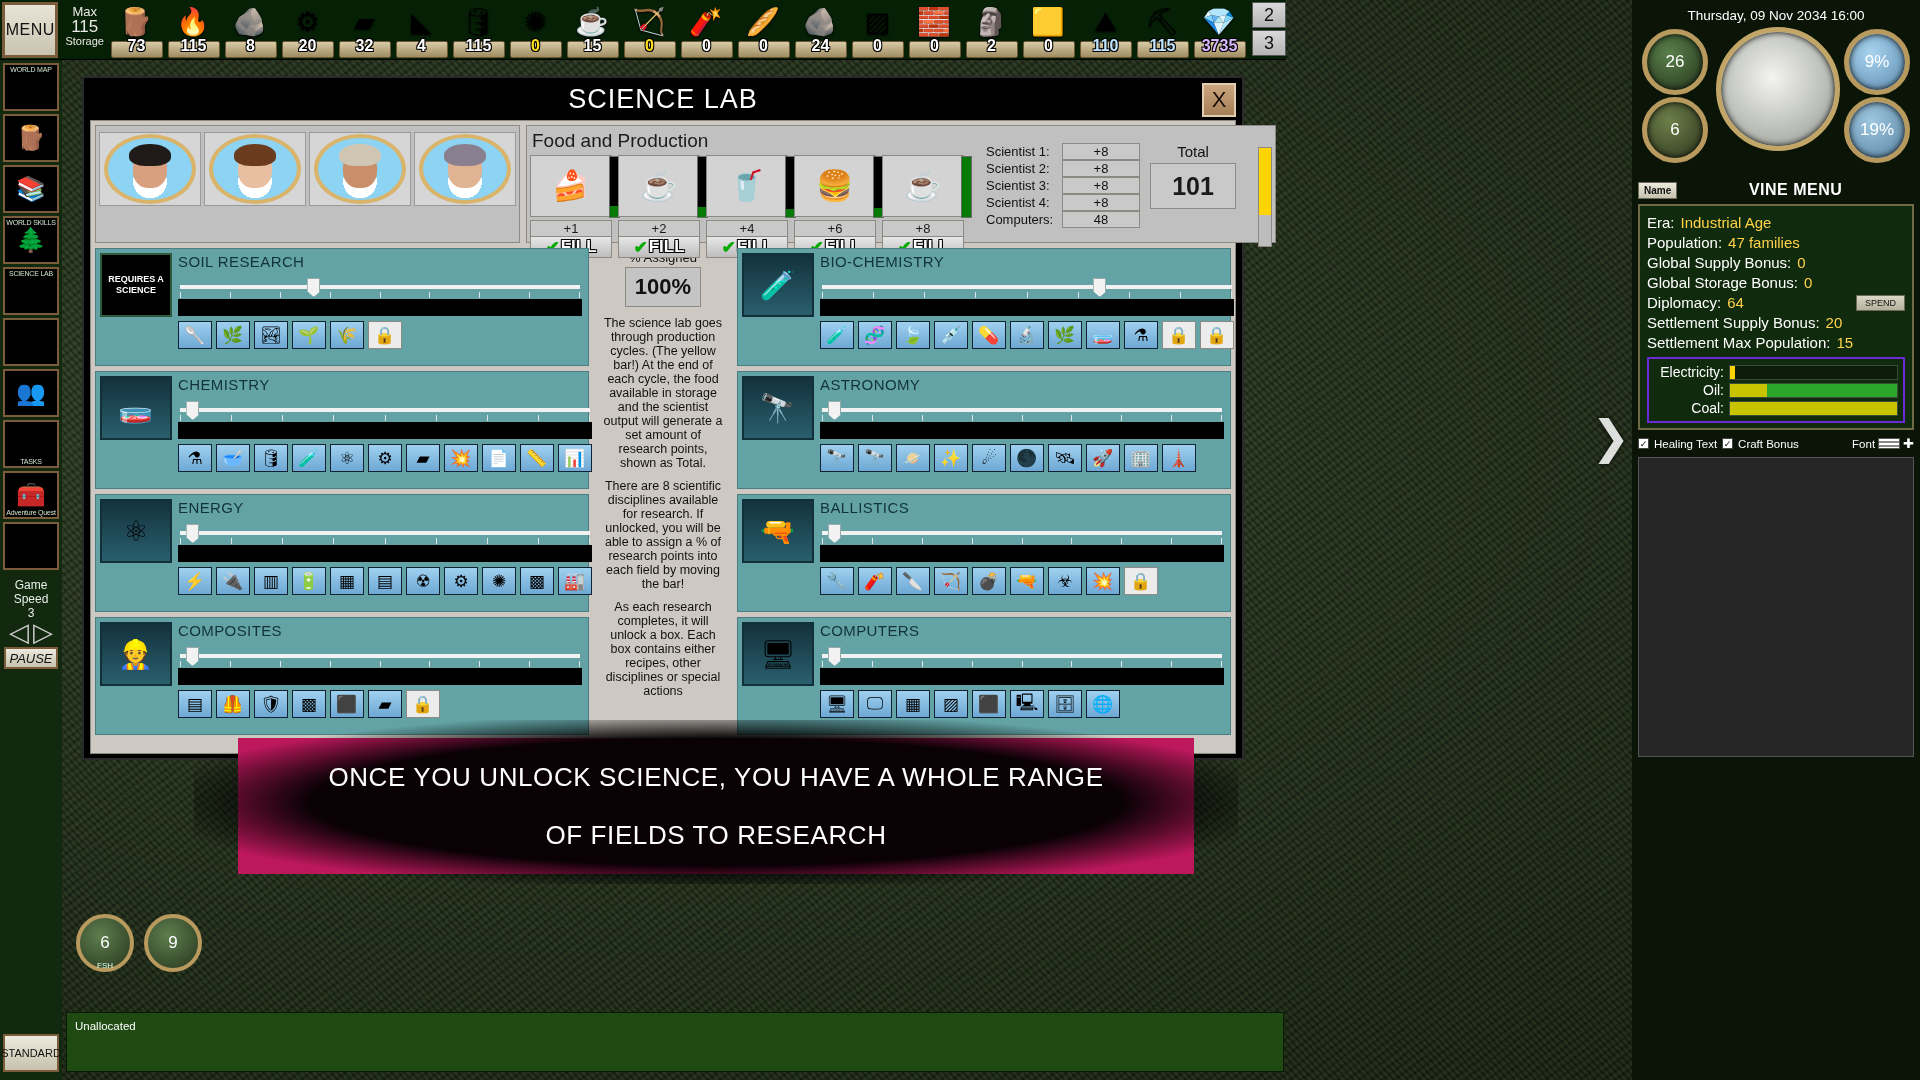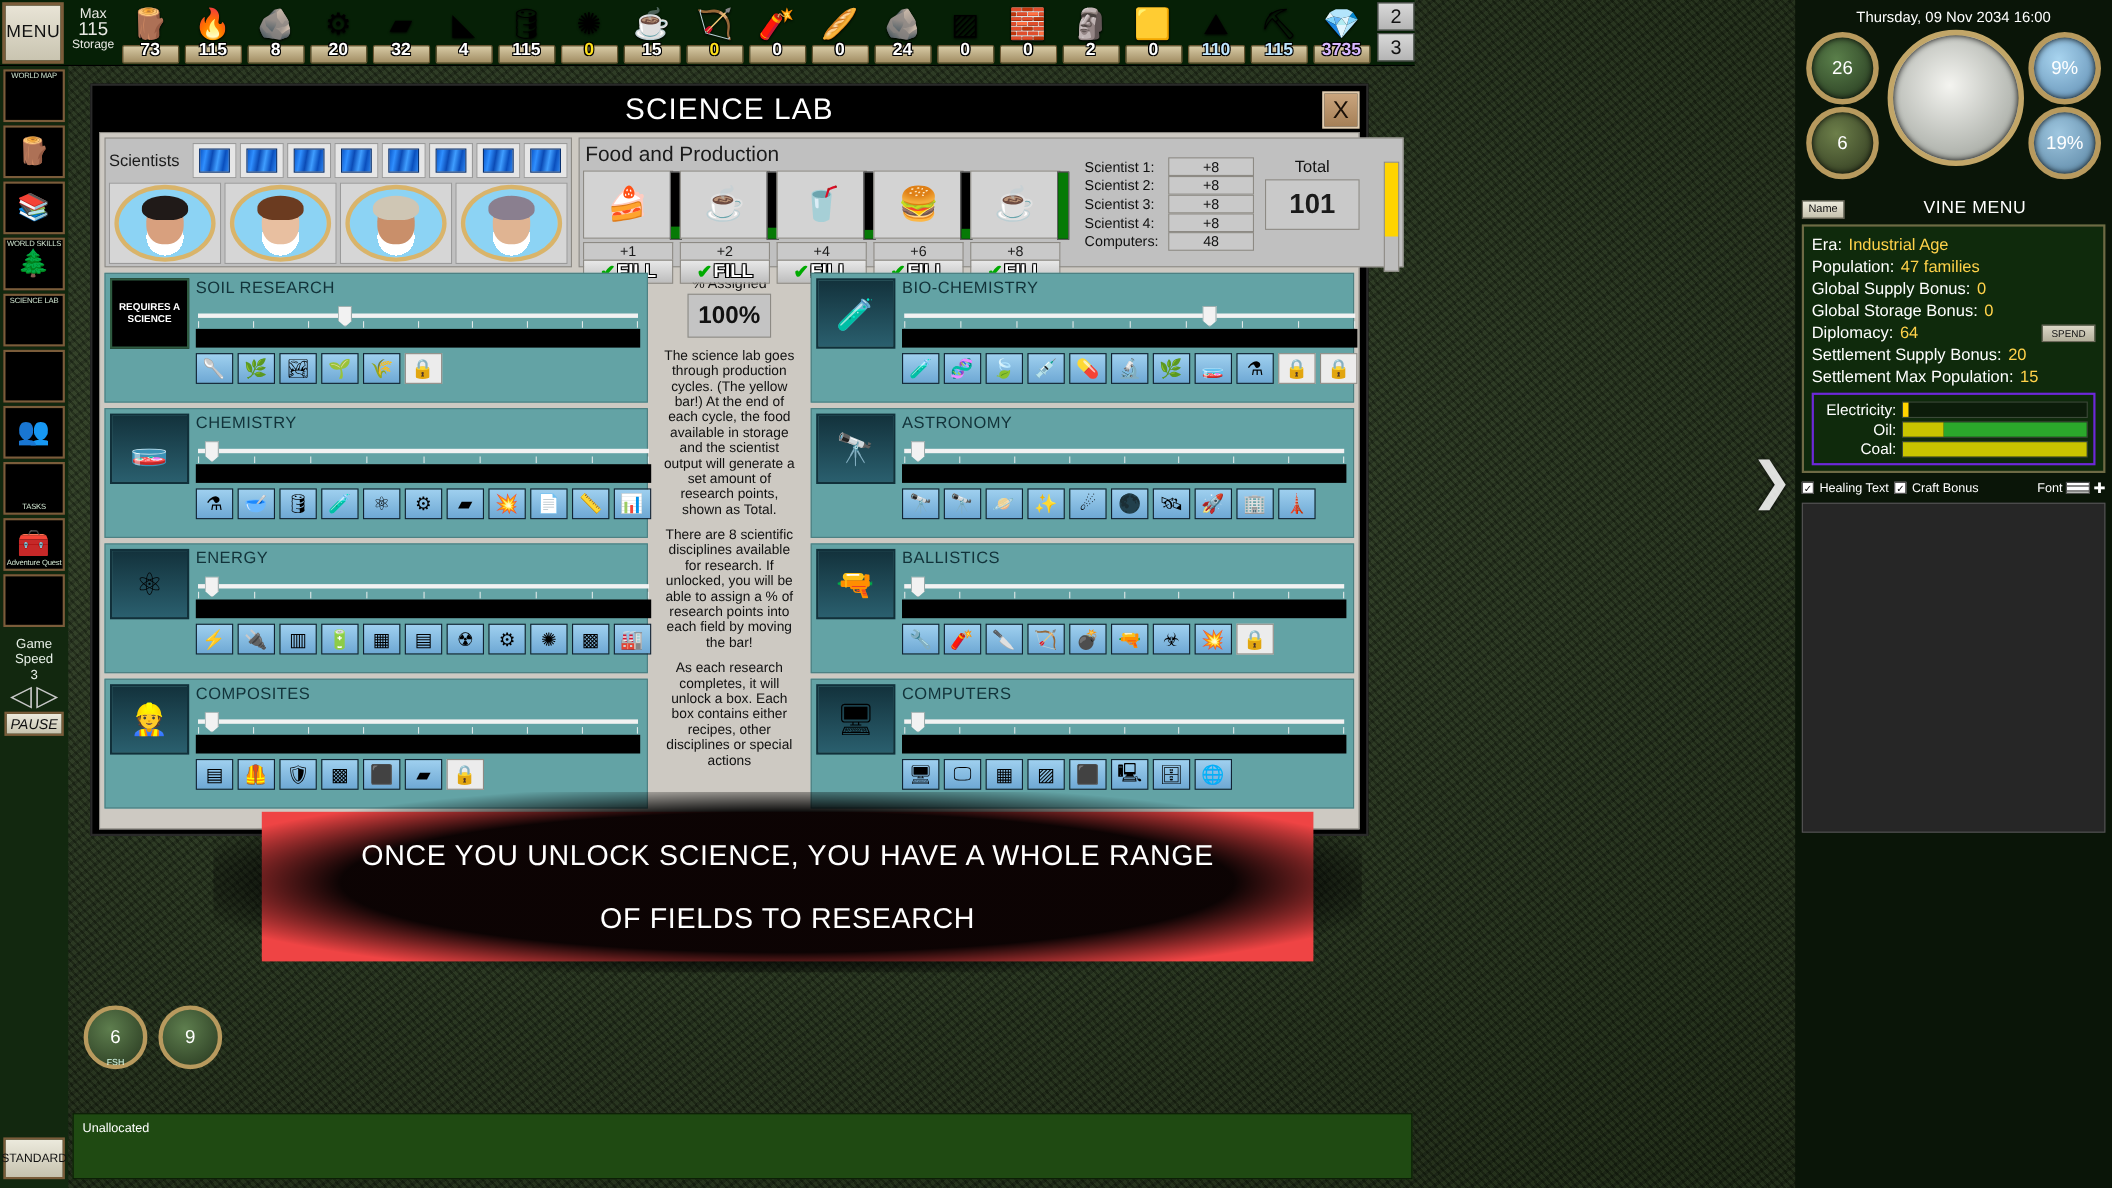--- a/index.html
+++ b/index.html
@@ -273,21 +273,21 @@
     border:5px solid #b89a5e;
     display:flex;align-items:center;justify-content:center;
     color:#fff;font-size:17px;
     box-shadow:0 0 6px #000 inset;cursor:pointer;
   }
   #orb-temp{left:10px;top:2px;width:66px;height:66px;background:radial-gradient(circle at 40% 35%,#5a7f4a,#22341c);}
   #orb-pop{left:10px;top:70px;width:66px;height:66px;background:radial-gradient(circle at 40% 35%,#6d7f4a,#2b341c);}
   #orb-moon{left:84px;top:0px;width:124px;height:124px;background:radial-gradient(circle at 45% 40%,#f4f4f0,#b9bcb6 60%,#8f938b);border-color:#c2a668;}
   #orb-rain{left:212px;top:2px;width:66px;height:66px;background:radial-gradient(circle at 40% 35%,#a8d4ef,#5b88ad);}
   #orb-wind{left:212px;top:70px;width:66px;height:66px;background:radial-gradient(circle at 40% 35%,#9fc7e0,#55809f);}
-  #settle-head{display:flex;align-items:center;padding:4px 6px 2px;}
+  #settle-head{display:flex;align-items:center;padding:4px 6px 2px;font-weight:bold;}
   #name-btn{
     background:linear-gradient(#eceadd,#c6c2ae);border:1px solid #6d6a5c;
     font-size:10px;color:#111;padding:2px 5px;cursor:pointer;
   }
   #settle-name{flex:1;text-align:center;color:#fff;font-size:16px;letter-spacing:.5px;}
   #info-panel{
     margin:3px 6px 0;background:#0f2a0c;border:2px solid #6e6a45;padding:5px 7px;
   }
   .irow{font-size:15px;color:#fff;margin:3px 0;display:flex;align-items:center;}
   .irow .k{margin-right:6px;}
@@ -321,21 +321,21 @@
   .bcirc .sub{position:absolute;bottom:-2px;left:0;right:0;text-align:center;font-size:8px;color:#dfe;}
   #workforce{
     position:absolute;left:66px;bottom:8px;width:1218px;height:60px;
     background:#1f4a12;border:1px solid #0a1a06;color:#fff;font-size:11.5px;
     padding:6px 8px;line-height:14px;z-index:20;
   }
 
   
   #caption{
     position:absolute;left:238px;top:738px;width:956px;height:136px;
-    background:#ef4444;z-index:60;
+    background:#be185d;z-index:60;
     display:flex;flex-direction:column;align-items:center;justify-content:center;
     color:#fff;font-size:26px;letter-spacing:.6px;line-height:58px;text-align:center;
   }
   #caption::before{
     content:"";position:absolute;left:-44px;right:-44px;top:-18px;bottom:-10px;
     background:radial-gradient(ellipse at center, rgba(0,0,0,.95) 55%, rgba(0,0,0,0) 78%);
     z-index:-1;
   }
   
   #arrow-right{
@@ -547,49 +547,20 @@
   <div>Unallocated</div>
 </div>
 
 <div id="lab">
   <div id="lab-title">SCIENCE LAB</div>
   <div id="lab-close">X</div>
   <div id="lab-body">
 
     <div id="toprow">
       <div id="sci-panel">
-        <div id="sci-head">
-          <div class="lbl">Scientists</div>
-          <div id="sci-chips" style="display:flex;gap:3px">
-              <div class="sci-chip">
-                <div class="bk"></div>
-              </div>
-              <div class="sci-chip">
-                <div class="bk"></div>
-              </div>
-              <div class="sci-chip">
-                <div class="bk"></div>
-              </div>
-              <div class="sci-chip">
-                <div class="bk"></div>
-              </div>
-              <div class="sci-chip">
-                <div class="bk"></div>
-              </div>
-              <div class="sci-chip">
-                <div class="bk"></div>
-              </div>
-              <div class="sci-chip">
-                <div class="bk"></div>
-              </div>
-              <div class="sci-chip">
-                <div class="bk"></div>
-              </div>
-            </div>
-        </div>
         <div id="sci-faces">
             <div class="face">
               <div class="oval">
                 <div class="head" style="background:#d8a07e">
                   <div class="hair" style="background:#201a18"></div>
                 </div>
               </div>
             </div>
             <div class="face">
               <div class="oval">

